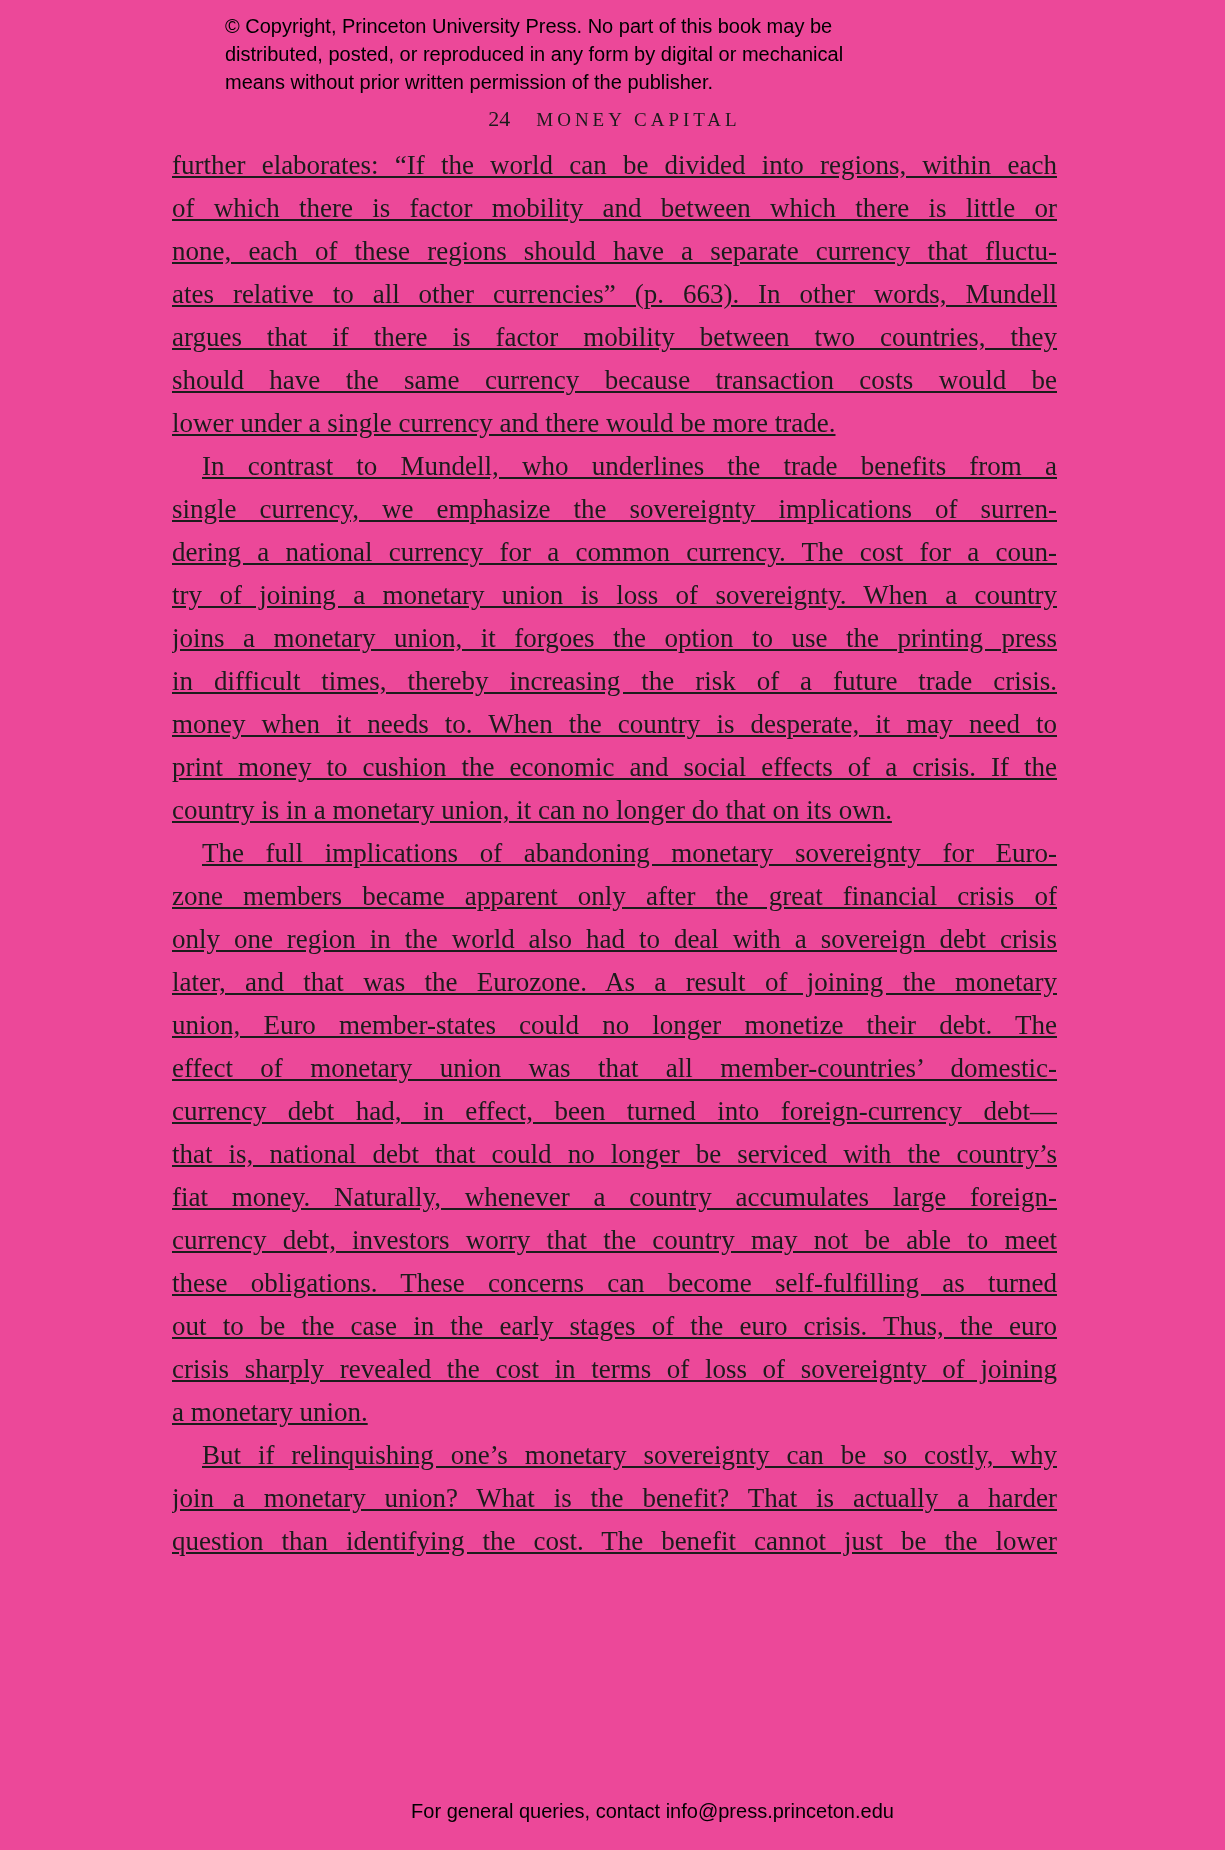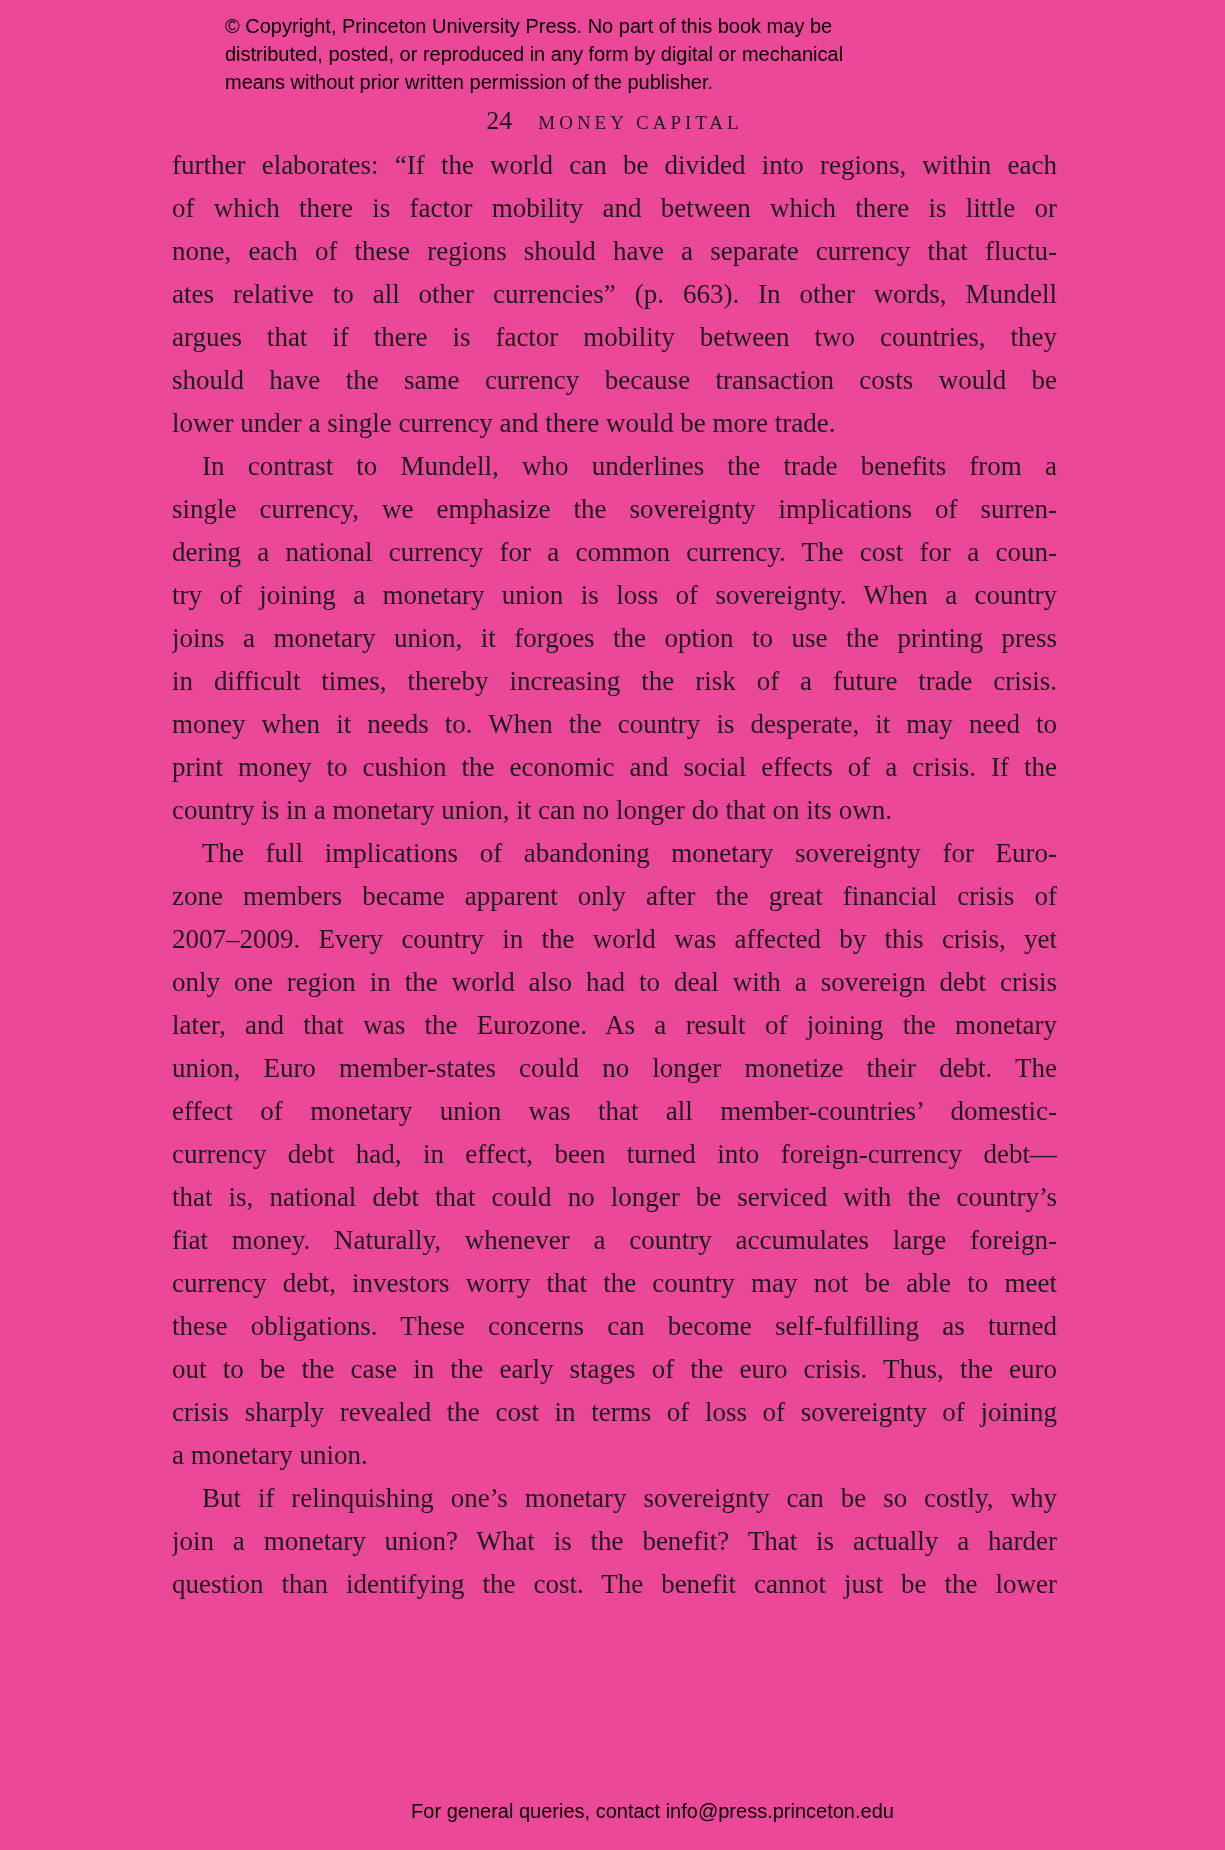--- a/index.html
+++ b/index.html
@@ -35,40 +35,40 @@
     top: 106px;
     width: 885px;
     display: flex;
     justify-content: center;
     align-items: baseline;
     gap: 26px;
     font-family: "Liberation Serif", serif;
     color: #1b1b1b;
   }
   #running-head .pagenum {
-    font-size: 26px;
+    font-size: 22px;
   }
   #running-head .booktitle {
     font-size: 19px;
     letter-spacing: 4px;
     font-variant: small-caps;
     text-transform: uppercase;
   }
 
   
   #body-text {
     position: absolute;
     left: 172px;
     top: 144px;
     width: 885px;
     font-family: "Liberation Serif", serif;
     font-size: 27px;
     color: #1c1c1c;
   }
-  .paragraph { margin: 0; padding: 0; }
+  .paragraph { margin: 0; padding: 0; text-decoration: underline; }
   .line {
     height: 43px;
     line-height: 43px;
     overflow: hidden;
     text-align: justify;
     text-align-last: justify;
     white-space: normal;
   }
   .line.last { text-align-last: left; }
   .line.indent { text-indent: 30px; }
@@ -120,21 +120,20 @@
         <div class="line">try of joining a monetary union is loss of sovereignty. When a country</div>
         <div class="line">joins a monetary union, it forgoes the option to use the printing press</div>
         <div class="line">in difficult times, thereby increasing the risk of a future trade crisis.</div>
         <div class="line">money when it needs to. When the country is desperate, it may need to</div>
         <div class="line">print money to cushion the economic and social effects of a crisis. If the</div>
         <div class="line last">country is in a monetary union, it can no longer do that on its own.</div>
       </div>
       <div class="paragraph">
         <div class="line indent">The full implications of abandoning monetary sovereignty for Euro-</div>
         <div class="line">zone members became apparent only after the great financial crisis of</div>
-        <div class="line">2007–2009. Every country in the world was affected by this crisis, yet</div>
         <div class="line">only one region in the world also had to deal with a sovereign debt crisis</div>
         <div class="line">later, and that was the Eurozone. As a result of joining the monetary</div>
         <div class="line">union, Euro member-states could no longer monetize their debt. The</div>
         <div class="line">effect of monetary union was that all member-countries’ domestic-</div>
         <div class="line">currency debt had, in effect, been turned into foreign-currency debt—</div>
         <div class="line">that is, national debt that could no longer be serviced with the country’s</div>
         <div class="line">fiat money. Naturally, whenever a country accumulates large foreign-</div>
         <div class="line">currency debt, investors worry that the country may not be able to meet</div>
         <div class="line">these obligations. These concerns can become self-fulfilling as turned</div>
         <div class="line">out to be the case in the early stages of the euro crisis. Thus, the euro</div>

